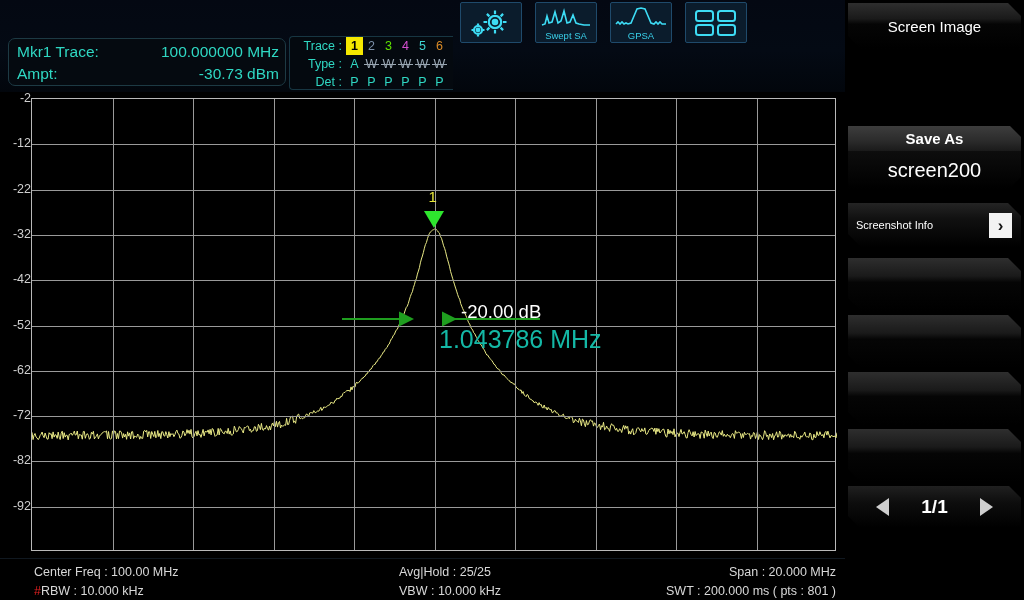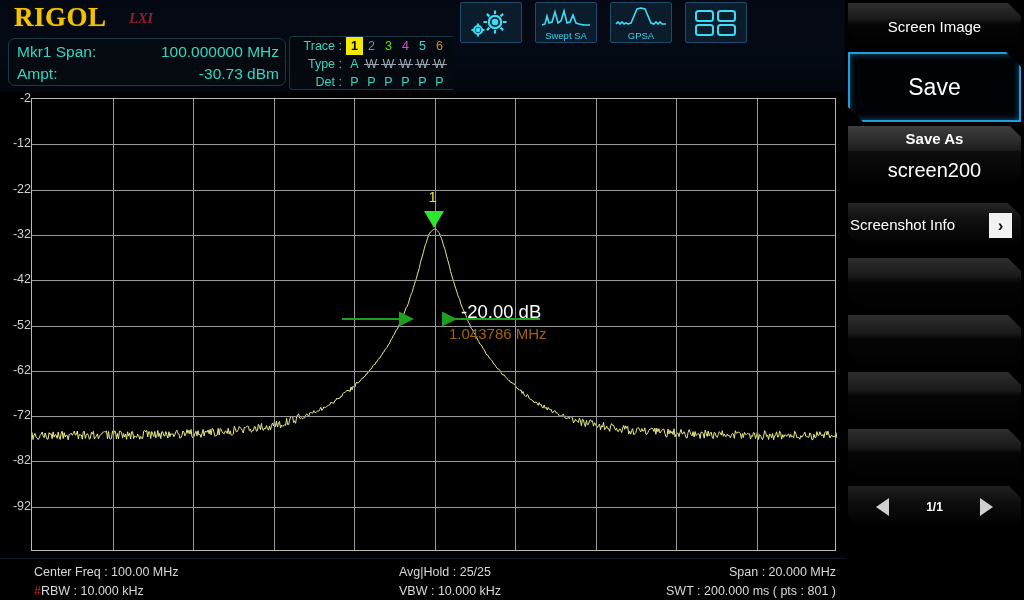--- a/index.html
+++ b/index.html
@@ -130,22 +130,22 @@
     position: absolute; left: 430px; top: 183px;
     font-size: 15px; color: #e8e83c;
   }
 
   
   #nb-text1 {
     position: absolute; left: 461px; top: 300px;
     font-size: 18.5px; color: #fff; white-space: nowrap;
   }
   #nb-text2 {
-    position: absolute; left: 449px; top: 324px;
-    font-size: 15px; color: #a16207; white-space: nowrap;
+    position: absolute; left: 439px; top: 324px;
+    font-size: 25px; color: #14b8a6; white-space: nowrap;
   }
   #nb-svg { position: absolute; left: 340px; top: 310px; width: 220px; height: 18px; }
 
   
   #bottombar {
     position: absolute; left: 0; top: 558px; width: 845px; height: 42px;
     background: #000;
     border-top: 1px solid #101820;
   }
   .bline { position: absolute; font-size: 12.5px; color: #d8d8d8; line-height: 20px; white-space: nowrap; }
@@ -191,22 +191,22 @@
     color: #fff; font-size: 20px;
     display: flex; align-items: center; justify-content: center;
     clip-path: polygon(0 0, 100% 0, 100% calc(100% - 12px), calc(100% - 12px) 100%, 0 100%);
   }
   .info-btn {
     position: absolute; left: 3px; width: 173px; height: 44px;
     background: linear-gradient(180deg,#242424 0%,#111 35%,#000 100%);
     clip-path: polygon(0 0, calc(100% - 13px) 0, 100% 13px, 100% 100%, 13px 100%, 0 calc(100% - 13px));
   }
   .info-btn .ib-label {
-    position: absolute; left: 2px; top: 0; height: 44px; line-height: 44px;
-    color: #fff; font-size: 15px;
+    position: absolute; left: 8px; top: 0; height: 44px; line-height: 44px;
+    color: #fff; font-size: 11px;
   }
   .chev {
     position: absolute; right: 9px; top: 10px;
     width: 23px; height: 25px;
     background: #f2f2f2;
     display: flex; align-items: center; justify-content: center;
     color: #111; font-size: 17px; font-weight: bold;
   }
   .pager {
     position: absolute; left: 3px; width: 173px; height: 42px;
@@ -214,37 +214,33 @@
     clip-path: polygon(0 0, calc(100% - 12px) 0, 100% 12px, 100% 100%, 12px 100%, 0 calc(100% - 12px));
   }
   .pg-arrow {
     position: absolute; top: 12px; width: 0; height: 0;
   }
   .pg-left { left: 28px; border-top: 9px solid transparent; border-bottom: 9px solid transparent; border-right: 13px solid #cfcfcf; }
   .pg-right { right: 28px; border-top: 9px solid transparent; border-bottom: 9px solid transparent; border-left: 13px solid #cfcfcf; }
   .pg-num {
     position: absolute; left: 0; top: 0; width: 173px; height: 42px;
     display: flex; align-items: center; justify-content: center;
-    color: #fff; font-size: 12px; font-weight: bold;
+    color: #fff; font-size: 19px; font-weight: bold;
   }
 </style>
 </head>
 <body>
 
 <div id="app">
 
   <div id="header">
 
-    <div id="brandrow">
-      <div class="rigol-logo">RIGOL</div>
-      <div class="lxi-logo">LXI</div>
-    </div>
 
     <div id="mkrbox">
-      <div class="mkr-line mkr-lbl r1">Mkr1 Span:</div>
+      <div class="mkr-line mkr-lbl r1">Mkr1 Trace:</div>
       <div class="mkr-line mkr-val r1">100.000000 MHz</div>
       <div class="mkr-line mkr-lbl r2">Ampt:</div>
       <div class="mkr-line mkr-val r2">-30.73 dBm</div>
     </div>
 
     <div id="tracebox">
       <div class="trow" style="top:0px;">
         <span class="tlabel">Trace :</span>
         <span class="tcells">
           <span class="tcell tc1">1</span><span class="tcell tc2">2</span><span class="tcell tc3">3</span><span class="tcell tc4">4</span><span class="tcell tc5">5</span><span class="tcell tc6">6</span>
@@ -371,23 +367,20 @@
     <div class="bline bl-r b-row1">Span : 20.000 MHz</div>
     <div class="bline bl-r b-row2">SWT : 200.000 ms ( pts : 801 )</div>
   </div>
 
   <div id="sidebar">
 
     <div class="mbtn" style="top:3px;height:46px;">
       <span>Screen Image</span>
     </div>
 
-    <div class="mbtn selected" style="top:52px;height:70px;">
-      <span>Save</span>
-    </div>
 
     <div class="saveas-group" style="top:126px;height:63px;">
       <div class="saveas-label">Save As</div>
       <div class="saveas-value">screen200</div>
     </div>
 
     <div class="info-btn" style="top:203px;">
       <span class="ib-label">Screenshot Info</span>
       <span class="chev">›</span>
     </div>

